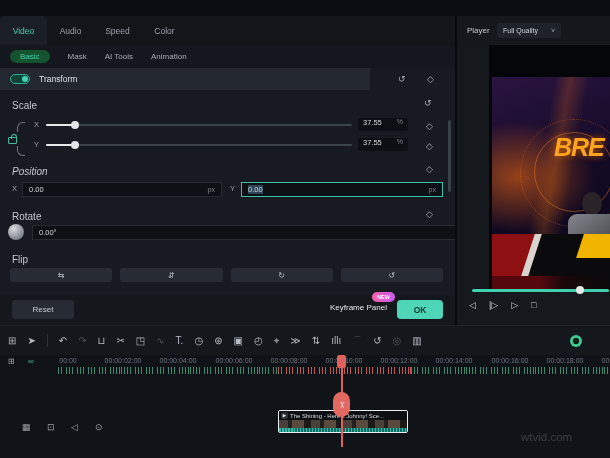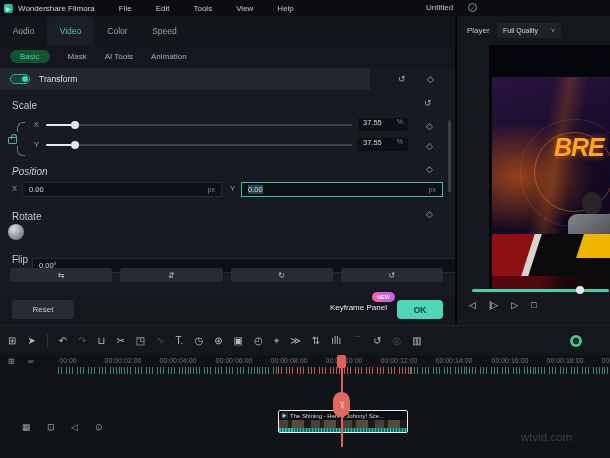--- a/index.html
+++ b/index.html
@@ -134,38 +134,27 @@
   #clip-thumbs{height:8px;background:repeating-linear-gradient(90deg,#4a403a 0 9px,#241f1b 9px 13px,#584a3e 13px 25px,#1e1916 25px 32px);}
   #clip-wave{height:6px;background:#0d4a45;background-image:repeating-linear-gradient(90deg,#2fbcab 0 1.5px,rgba(47,188,171,.3) 1.5px 3px);}
   .trackic{position:absolute;top:67px;font-size:9px;color:#9aa0a6;}
   #watermark{position:absolute;left:521px;top:76px;font-size:11.5px;color:#3a3f46;}
 </style>
 </head>
 <body>
 
 <div id="app">
 
-  <div id="menubar">
-    <span id="logo">▶</span>
-    <span id="appname">Wondershare Filmora</span>
-    <span class="menuitem">File</span>
-    <span class="menuitem">Edit</span>
-    <span class="menuitem">Tools</span>
-    <span class="menuitem">View</span>
-    <span class="menuitem">Help</span>
-    <span id="project-title">Untitled</span>
-    <span id="sync">✓</span>
-  </div>
 
   <div id="left-panel">
     <div id="tabbar">
+      <div class="tab active">Video</div>
       <div class="tab">Audio</div>
-      <div class="tab active">Video</div>
+      <div class="tab">Speed</div>
       <div class="tab">Color</div>
-      <div class="tab">Speed</div>
     </div>
     <div id="subtabbar">
       <span class="subtab active">Basic</span>
       <span class="subtab">Mask</span>
       <span class="subtab">AI Tools</span>
       <span class="subtab">Animation</span>
     </div>
 
     <div id="transform-row">
       <span id="toggle"></span>
@@ -222,21 +211,21 @@
       </div>
       <span class="axis-label abs" style="left:230px;top:94px;">Y</span>
       <div class="field focused" style="left:241px;top:92px;width:202px;">
         <span class="val">0.00</span>
         <span class="unit">px</span>
       </div>
 
       <span class="seclabel abs" style="left:12px;top:121px;">Rotate</span>
       <span class="diamond-col" style="top:119px;">◇</span>
       <div id="rotate-dial"></div>
-      <div class="field" style="left:32px;top:135px;width:482px;margin-top:33px;">
+      <div class="field" style="left:32px;top:135px;width:482px;">
         <span class="val">0.00°</span>
       </div>
 
       <span class="seclabel abs" style="left:12px;top:164px;">Flip</span>
       <div class="flex abs" style="left:10px;top:178px;width:433px;gap:8px;">
         <div class="flipbtn">
             <span>⇆</span>
           </div>
         <div class="flipbtn">
             <span>⇵</span>

